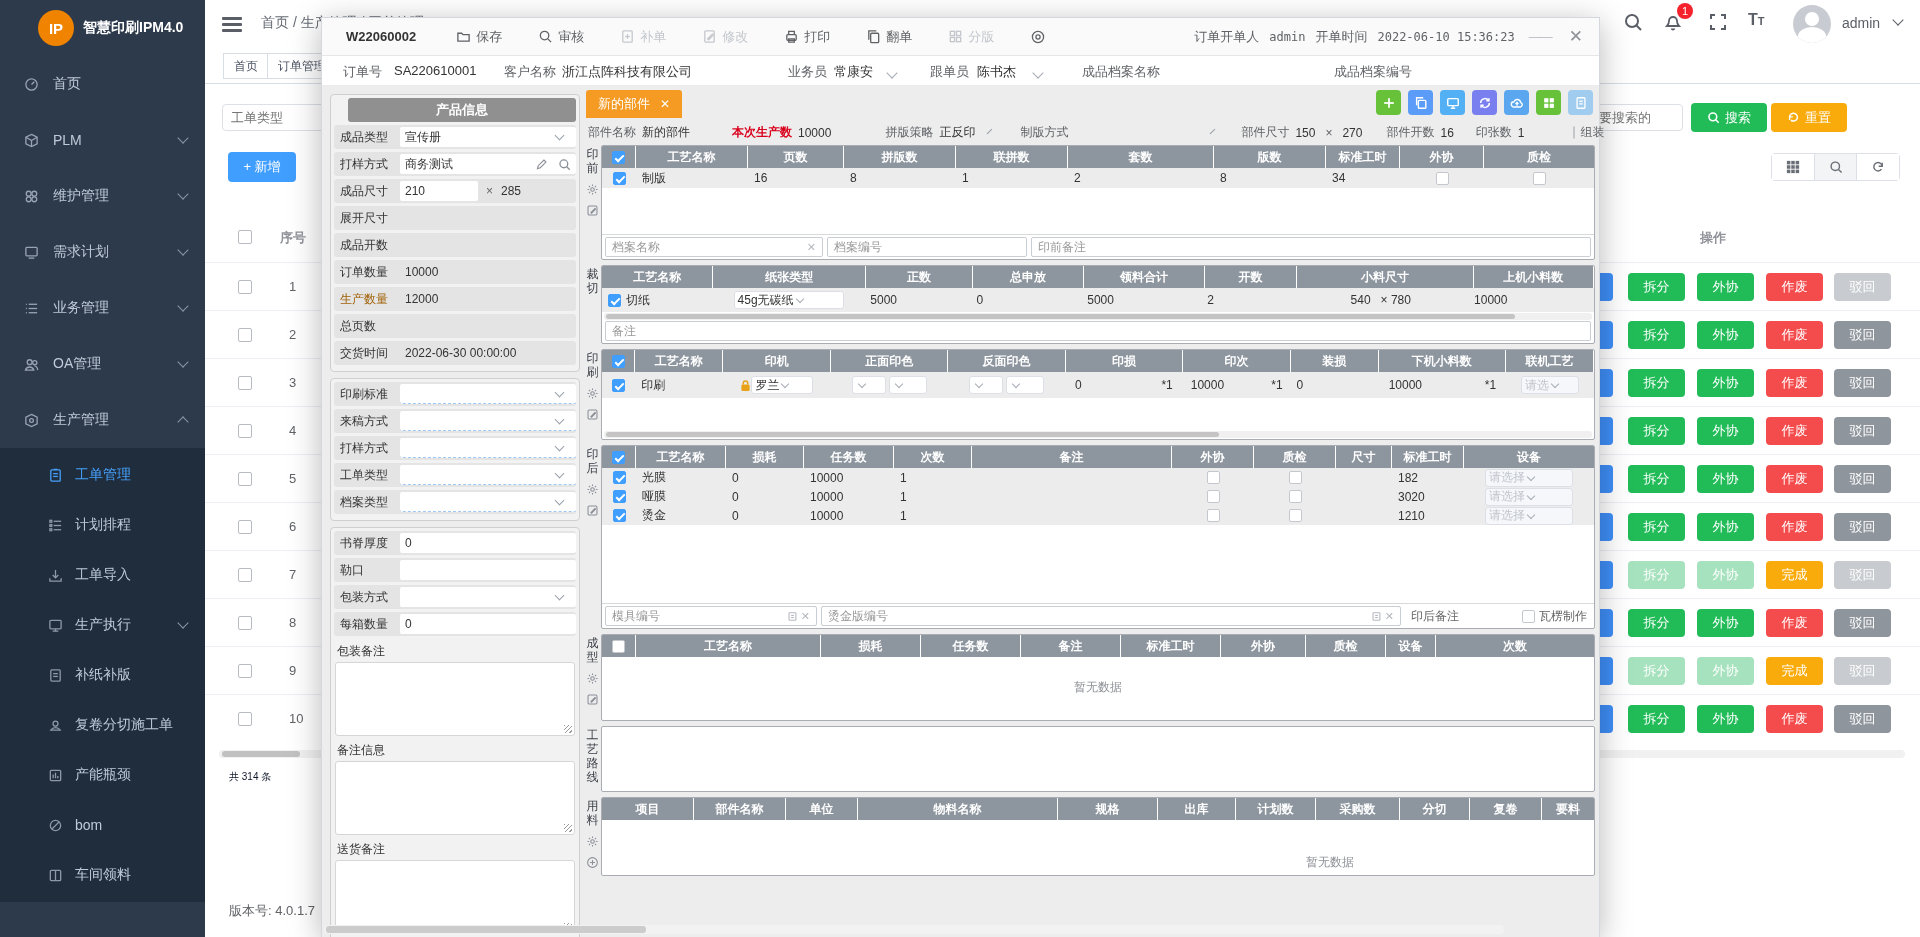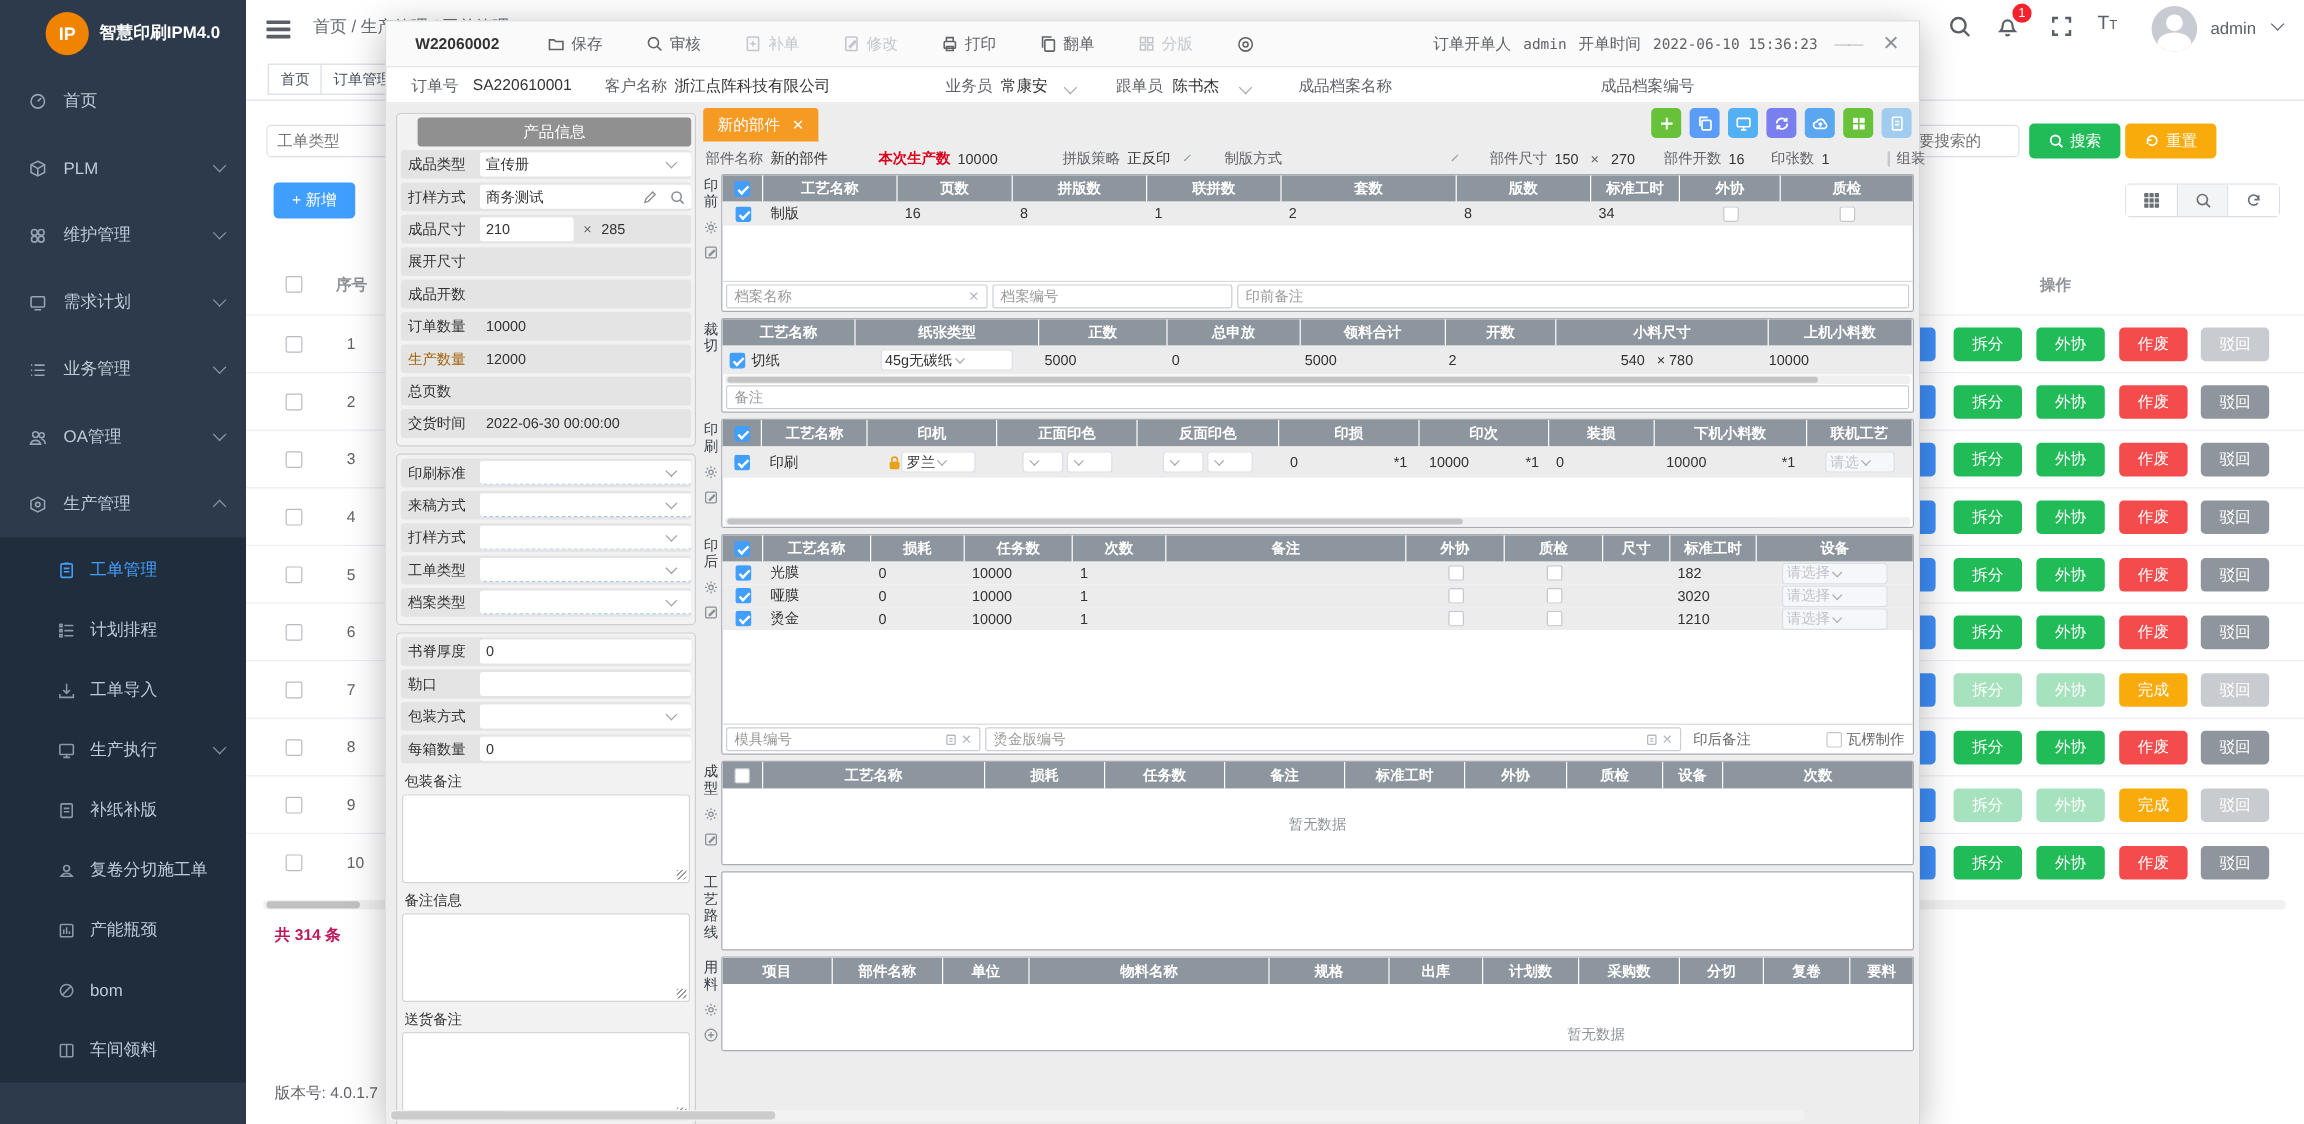--- a/index.html
+++ b/index.html
@@ -49,39 +49,39 @@
   #bg-rows { position:absolute; left:0; top:178px; width:1715px; }
   .bg-row { position:absolute; left:0; width:1715px; height:48px; border-top:1px solid #ebeef5; }
   .cb { width:14px; height:14px; border:1px solid #b8bcc2; border-radius:2px; background:#fff; display:inline-block; position:relative; flex:0 0 auto; }
   .abtn { position:absolute; top:10px; width:57px; height:28px; border-radius:4px; border:none; color:#fff; font-size:13px; cursor:pointer; }
   .ab-g { background:#21bb58; } .ab-gf { background:#a6e2bd; }
   .ab-r { background:#f44c4c; } .ab-o { background:#f9ab0c; }
   .ab-d { background:#8e959c; } .ab-dl { background:#c8cbcf; }
   .ab-b { background:#3e8ef7; }
   #bg-scroll { position:absolute; left:14px; top:666px; width:1686px; height:8px; background:#f1f1f1; border-radius:4px; }
   #bg-scroll .thumb { position:absolute; left:3px; top:1px; width:78px; height:6px; background:#c1c1c1; border-radius:3px; }
-  #total-line { position:absolute; left:24px; top:686px; font-size:13px; color:#be185d;font-weight:bold; }
+  #total-line { position:absolute; left:24px; top:686px; font-size:10px; color:#0f172a; }
   #version-line { position:absolute; left:24px; top:818px; font-size:13px; color:#606266; }
   
   #modal { position:absolute; left:321px; top:17px; width:1279px; height:920px; background:#fff; border:1px solid #d4d7db; box-shadow:0 6px 30px rgba(0,0,0,.28); z-index:10; }
   #m-toolbar { position:absolute; left:0; top:0; width:100%; height:38px; background:#fafafa; border-bottom:1px solid #e6e6e6; display:flex; align-items:center; }
   #m-id { font-weight:bold; font-size:13px; color:#333; margin:0 40px 0 24px; }
   .m-tbtn { display:flex; align-items:center; gap:5px; font-size:13px; color:#606266; margin-right:36px; cursor:pointer; white-space:nowrap; }
   .m-tbtn.dis { color:#c3c7cd; cursor:default; }
   #m-tb-right { margin-left:auto; display:flex; align-items:center; gap:10px; font-size:13px; color:#606266; padding-right:12px; }
   #m-close { font-size:17px; color:#909399; cursor:pointer; padding:0 4px; }
   #m-min { color:#b8bcc2; cursor:pointer; letter-spacing:-2px; padding:0 4px; }
   #m-orderrow { position:absolute; left:0; top:38px; width:100%; height:30px; border-bottom:1px solid #ececec; font-size:13px; color:#606266; }
   #m-orderrow span { position:absolute; top:7px; white-space:nowrap; }
   #m-orderrow .val { color:#333; }
   #m-body { position:absolute; left:0; top:68px; width:100%; height:852px; background:#ededee; }
   
   #prod-panel { position:absolute; left:8px; top:8px; width:250px; bottom:0; overflow:hidden; }
   .p-box { background:#f2f2f2; border:1px solid #cfcfcf; border-radius:4px; margin-bottom:6px; padding:3px; }
-  .p-head { background:#909090; color:#fff; font-weight:normal; font-size:13px; text-align:center; height:24px; line-height:24px; border-radius:3px; margin-bottom:3px;margin-left:14px; }
+  .p-head { background:#909090; color:#fff; font-weight:bold; font-size:13px; text-align:center; height:24px; line-height:24px; border-radius:3px; margin-bottom:3px;margin-left:14px; }
   .p-row { display:flex; align-items:center; height:24px; background:#e4e4e4; border-radius:3px; margin-bottom:3px; font-size:12px; color:#333; }
   .p-row .pl { width:64px; padding-left:6px; flex:0 0 auto; }
   .p-row .pl.red { color:#a16207; }
   .p-row .pv { flex:1; color:#333; padding-left:2px; display:flex; align-items:center; }
   .p-row .pv .wbox { background:#fff; border-radius:2px; flex:1; height:20px; display:flex; align-items:center; padding:0 5px; }
   .p-row .caret { width:7px; height:7px; border-right:1.4px solid #9aa0a8; border-bottom:1.4px solid #9aa0a8; transform:rotate(45deg); margin:-3px 8px 0 auto; }
   .p-row.sel2 .pv .wbox { border-bottom:1px dashed #9fc8f5; }
   .p-lab { font-size:12px; color:#333; padding:4px 3px 2px; }
   .ta { background:#fff; border:1px solid #d6d6d6; border-radius:3px; height:74px; margin:0 1px 2px; position:relative; }
   .ta::after { content:""; position:absolute; right:2px; bottom:2px; width:8px; height:8px;
@@ -327,21 +327,21 @@
         <path d="M4 14h12c-1.5-1.5-2-3-2-5a4 4 0 0 0-8 0c0 2-.5 3.5-2 5z"></path>
         <path d="M8.5 16.5a1.6 1.6 0 0 0 3 0"></path>
       </svg>
   </div>
   <div id="badge">1</div>
   <div class="top-ico" style="left:1503px">
     <svg width="20" height="20" viewBox="0 0 20 20" fill="none" stroke="#5a5e66" stroke-width="2">
         <path d="M7 3H3v4M13 3h4v4M7 17H3v-4M13 17h4v-4"></path>
       </svg>
   </div>
-  <div class="top-ico" style="left:1543px;top:11px;font-size:16px;font-weight:normal;color:#5a5e66">T<span style="font-size:11px">T</span></div>
+  <div class="top-ico" style="left:1543px;top:11px;font-size:16px;font-weight:bold;color:#5a5e66">T<span style="font-size:11px">T</span></div>
   <div id="avatar">
       <div class="head"></div>
       <div class="body"></div>
     </div>
   <span id="admin-name">admin</span>
   <div class="top-ico" style="left:1689px;top:20px">
       <div class="chev" style="border-color:#5a5e66"></div>
     </div>
 </div>
 

